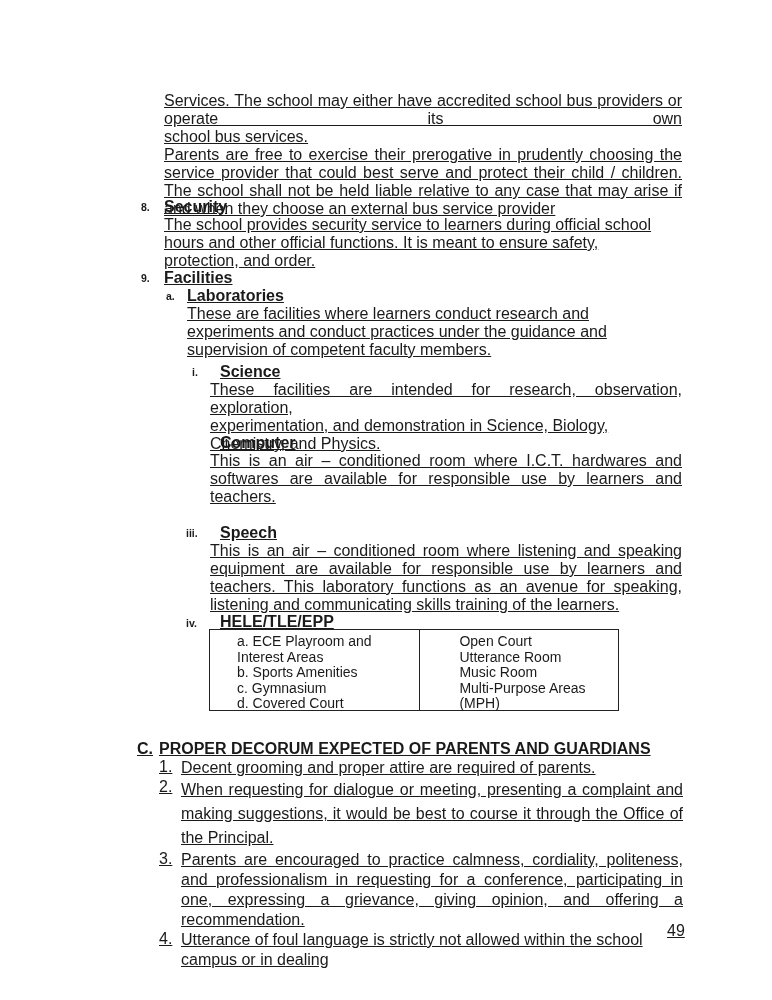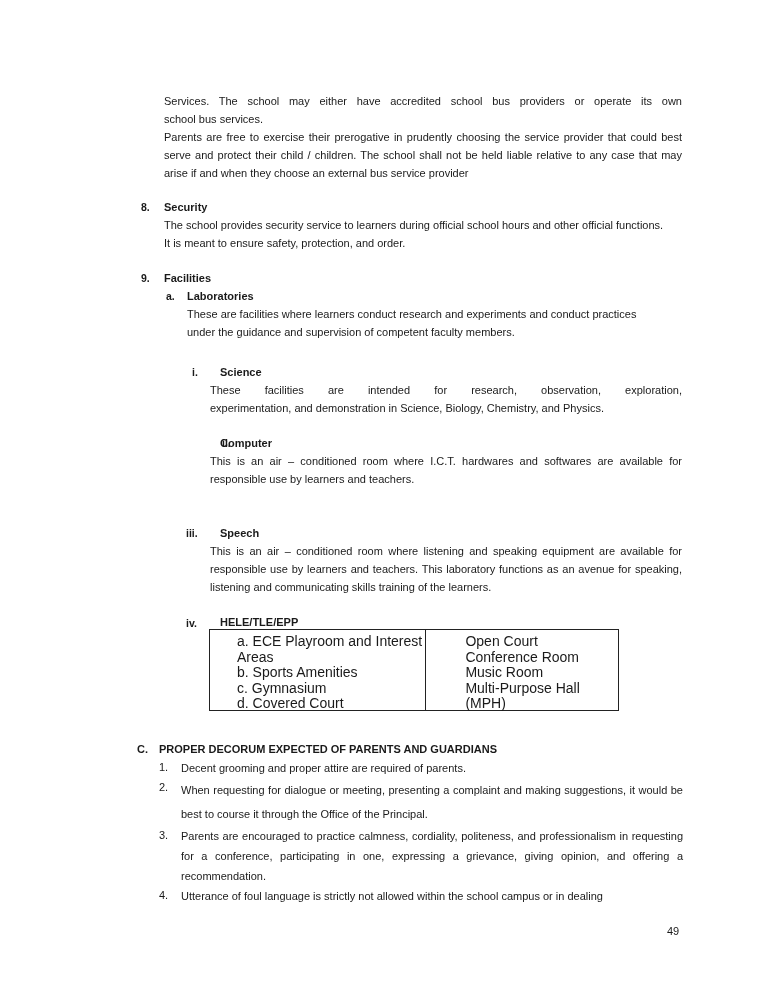--- a/index.html
+++ b/index.html
@@ -1,19 +1,19 @@
 <!DOCTYPE html>
 <html><head>
 <meta charset="utf-8">
 <style>
   html, body { margin: 0; padding: 0; background: #ffffff; }
   body { width: 772px; height: 1000px; position: relative; overflow: hidden;
          font-family: "Liberation Sans", "DejaVu Sans", sans-serif; color: #1a1a1a; }
   .abs { position: absolute; }
-  .p { font-size: 11px; line-height: 18px; margin: 0; }
+  .p { font-size: 16px; line-height: 18px; margin: 0; text-decoration: underline; }
   .just { text-align: justify; text-align-last: left; }
   .just-full { text-align: justify; text-align-last: justify; }
   .b { font-weight: bold; }
   .num { font-size: 10.5px; font-weight: bold; }
   .roman { font-size: 10.5px; font-weight: bold; }
   .box { border: 1px solid #222; display: flex; }
   .box .col { font-size: 14px; line-height: 15.5px; }
   .box .col1 { width: 224px; border-right: 1px solid #222; padding: 4px 0 0 27px; box-sizing: border-box; height: 80px; }
   .box .col2 { padding: 4px 0 0 39px; box-sizing: border-box; }
   .list-num { display: inline-block; width: 22px; }
@@ -58,23 +58,23 @@
 
 <div class="abs box" style="left:209px; top:629px; width:408px; height:80px;">
   <div class="col col1">
     <div>a. ECE Playroom and Interest Areas</div>
     <div>b. Sports Amenities</div>
     <div>c. Gymnasium</div>
     <div>d. Covered Court</div>
   </div>
   <div class="col col2">
     <div>Open Court</div>
-    <div>Conference Room</div>
+    <div>Utterance Room</div>
     <div>Music Room</div>
-    <div>Multi-Purpose Hall (MPH)</div>
+    <div>Multi-Purpose Areas (MPH)</div>
   </div>
 </div>
 
 <div class="abs p b" style="left:137px; top:740px;">C.</div>
 <div class="abs p b" style="left:159px; top:740px;">PROPER DECORUM EXPECTED OF PARENTS AND GUARDIANS</div>
 
 <div class="abs" style="left:159px; top:758px; width:524px;">
   <div style="display:flex;">
     <span class="p list-num">1.</span>
     <span class="p" style="flex:1; line-height:20px;">Decent grooming and proper attire are required of parents.</span>

